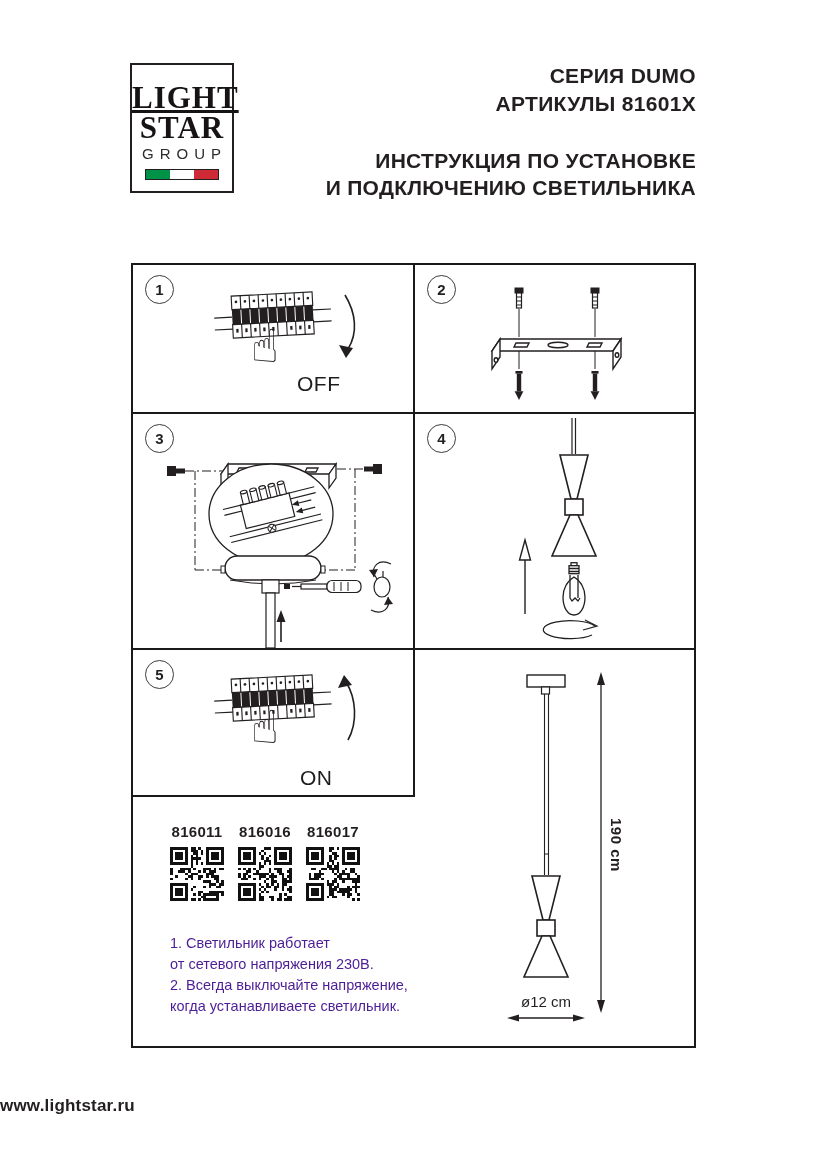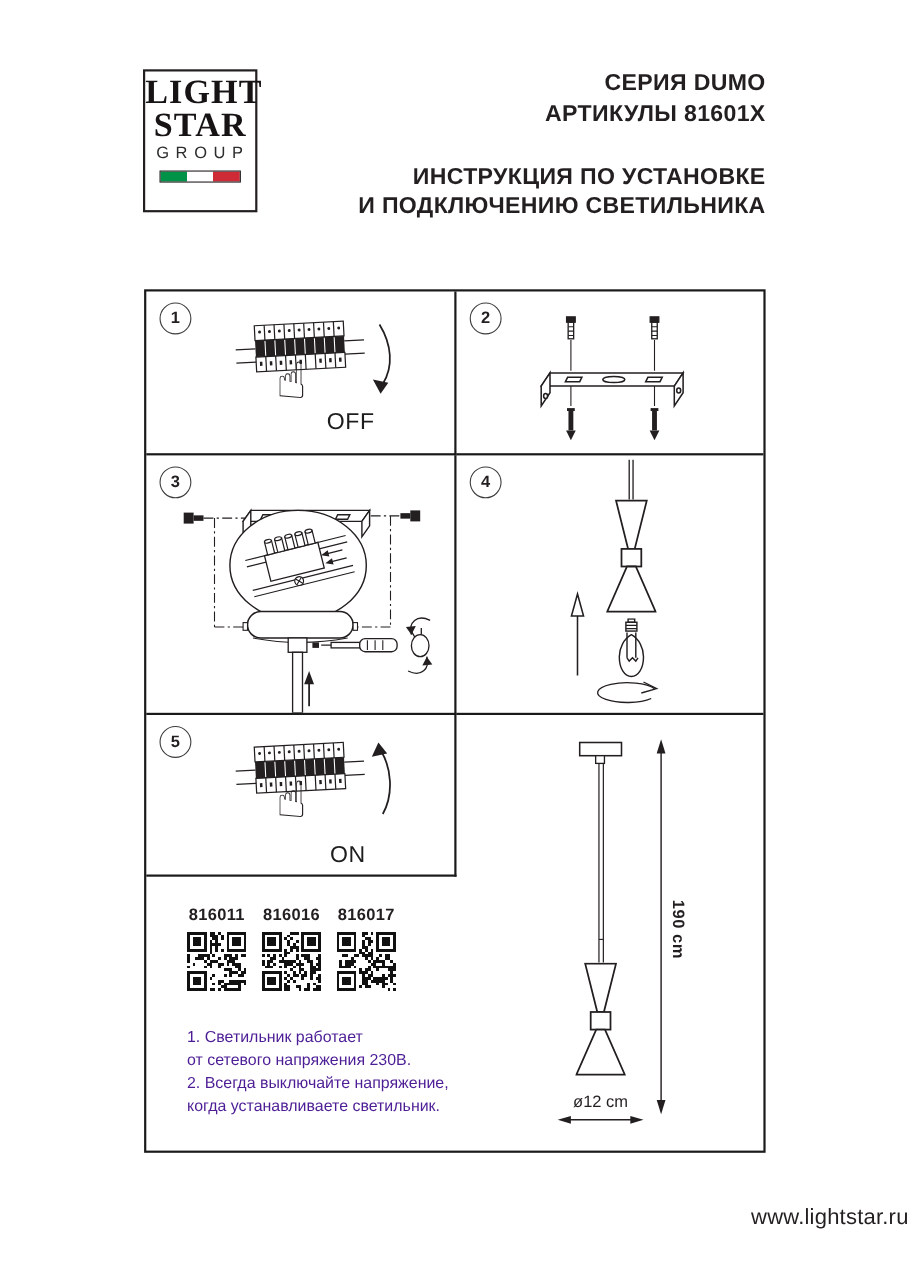--- a/index.html
+++ b/index.html
@@ -4,21 +4,21 @@
 <style>
   html,body{margin:0;padding:0;background:#fff;}
   .page{position:relative;width:826px;height:1169px;background:#fff;overflow:hidden;
         font-family:"Liberation Sans",sans-serif;color:#231f20;}
 
   
   .logo-box{position:absolute;left:130px;top:63px;width:104px;height:130px;
             border:2px solid #231f20;box-sizing:border-box;text-align:center;}
   .logo-word{font-family:"Liberation Serif",serif;font-weight:bold;font-size:31px;
              line-height:30px;letter-spacing:1px;color:#171314;}
-  .logo-word.first{margin-top:4px;}
+  .logo-word.first{margin-top:18px;text-decoration:underline;}
   .logo-group{font-size:15px;letter-spacing:6px;margin-top:2px;margin-left:5px;color:#2c2c2c;}
   .logo-flag{width:72px;height:9px;margin:7px auto 0 auto;border:1px solid #231f20;
              background:linear-gradient(to right,#009246 0 33.4%,#ffffff 33.4% 66.7%,#ce2b37 66.7% 100%);}
   .titles{position:absolute;top:62px;right:130px;text-align:right;font-weight:bold;}
   .titles .t1{font-size:21px;line-height:28px;letter-spacing:.3px;}
   .titles .t2{font-size:21px;line-height:27px;letter-spacing:.3px;margin-top:29px;}
 
   
   .grid{position:absolute;left:131px;top:263px;width:565px;height:785px;
         border:2px solid #1a1a1a;box-sizing:border-box;}
@@ -44,22 +44,22 @@
   .qr{width:54px;height:54px;margin:7px auto 0 auto;}
   .notes{position:absolute;left:37px;top:136px;font-size:14.5px;line-height:21px;color:#4c1d95;}
 
   
   .dim-height{position:absolute;left:193px;top:168px;writing-mode:vertical-rl;
               font-size:15px;font-weight:bold;letter-spacing:.5px;}
   .dim-dia{position:absolute;left:96px;top:343px;width:70px;text-align:center;
            font-size:15px;font-weight:normal;}
 
   
-  .footer{position:absolute;left:0;top:1096px;width:100%;text-align:right;
-          font-size:20px;font-weight:normal;letter-spacing:.2px;}
+  .footer{position:absolute;left:0;top:1096px;width:100%;text-align:left;
+          font-size:17px;font-weight:bold;letter-spacing:.2px;}
 
   .dd{stroke-dasharray:9 3 2 3;}
 </style>
 </head>
 <body>
 
 <div class="page">
 
   <svg width="0" height="0" style="position:absolute">
     <defs>

